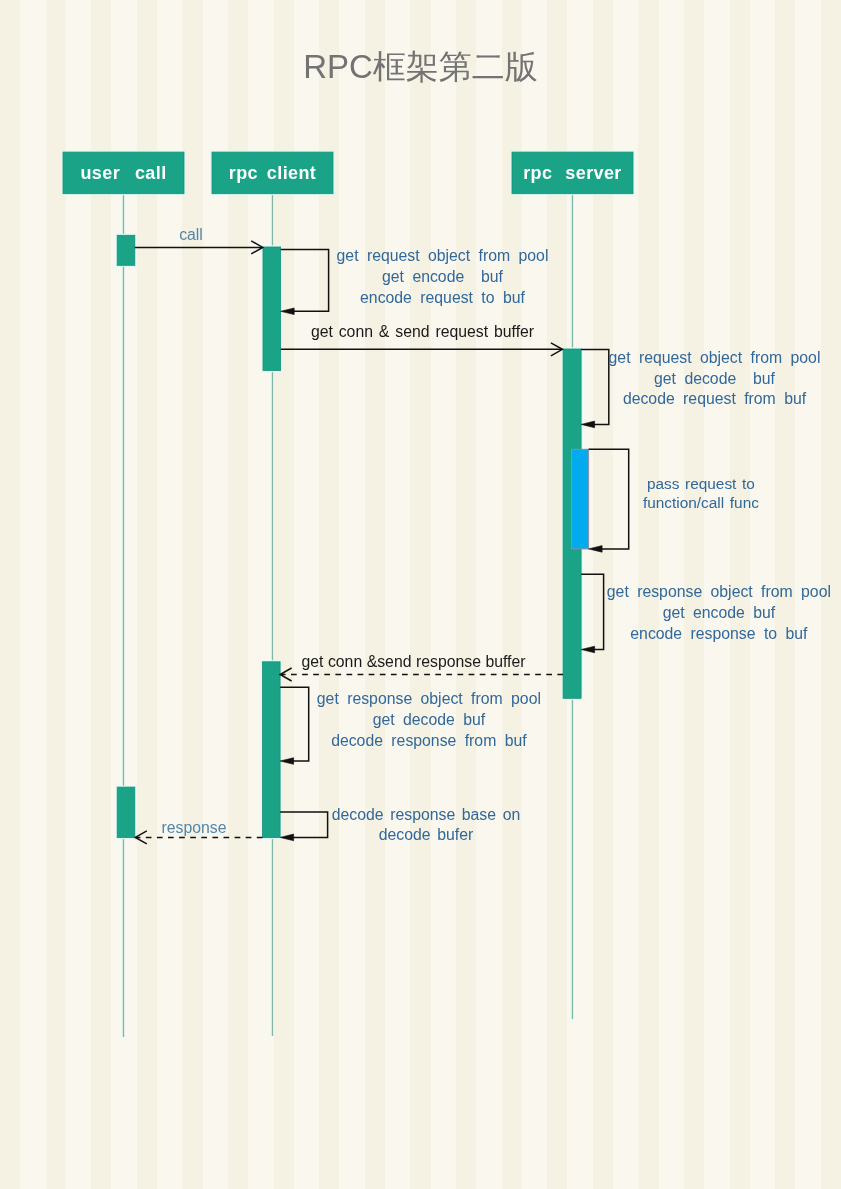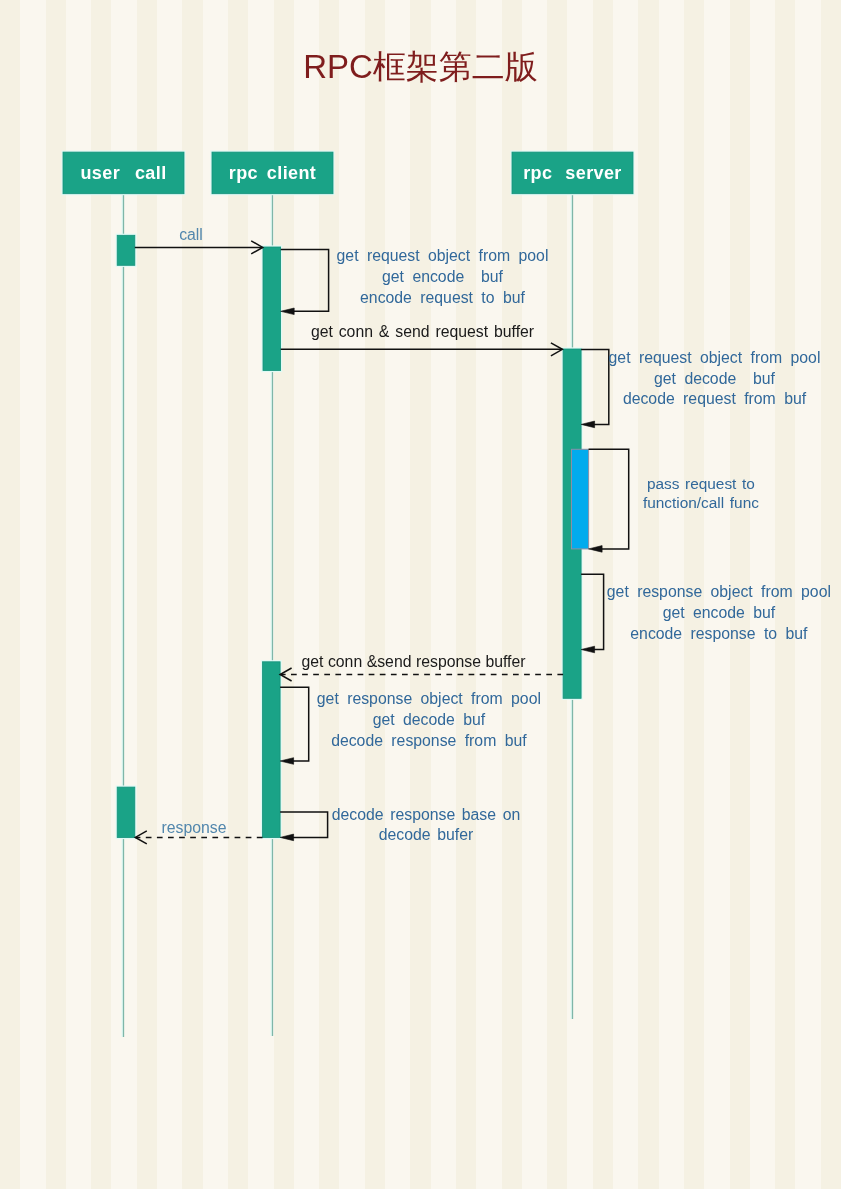--- a/index.html
+++ b/index.html
@@ -8,21 +8,21 @@
     width:841px;height:1189px;overflow:hidden;
     font-family:"Liberation Sans",sans-serif;
     background:#f6f2e6;
   }
   #stage{position:relative;width:841px;height:1189px;}
   #bg{position:absolute;left:0;top:0;width:841px;height:1189px;
     background:repeating-linear-gradient(to right,
        #f5f1e3 0px, #f5f1e3 20.2px, #faf7ef 20.2px, #faf7ef 45.6px);
   }
   #title{position:absolute;left:0;top:47px;width:841px;text-align:center;
-    font-size:33px;color:#7f1d1d;font-weight:400;line-height:40px;}
+    font-size:33px;color:#737373;font-weight:400;line-height:40px;}
   svg#diagram{position:absolute;left:0;top:0;}
   text{font-family:"Liberation Sans",sans-serif;}
   .hdrtext{fill:#ffffff;font-weight:bold;font-size:18px;letter-spacing:0.4px;}
   .note{fill:#31689a;font-size:15.8px;word-spacing:4px;white-space:pre;}
   .msglabel{fill:#1a1a1a;font-size:15.8px;word-spacing:1.5px;white-space:pre;}
   .msglabel-blue{fill:#5287ad;font-size:15.8px;word-spacing:4px;white-space:pre;}
 </style>
 </head>
 <body>
 

